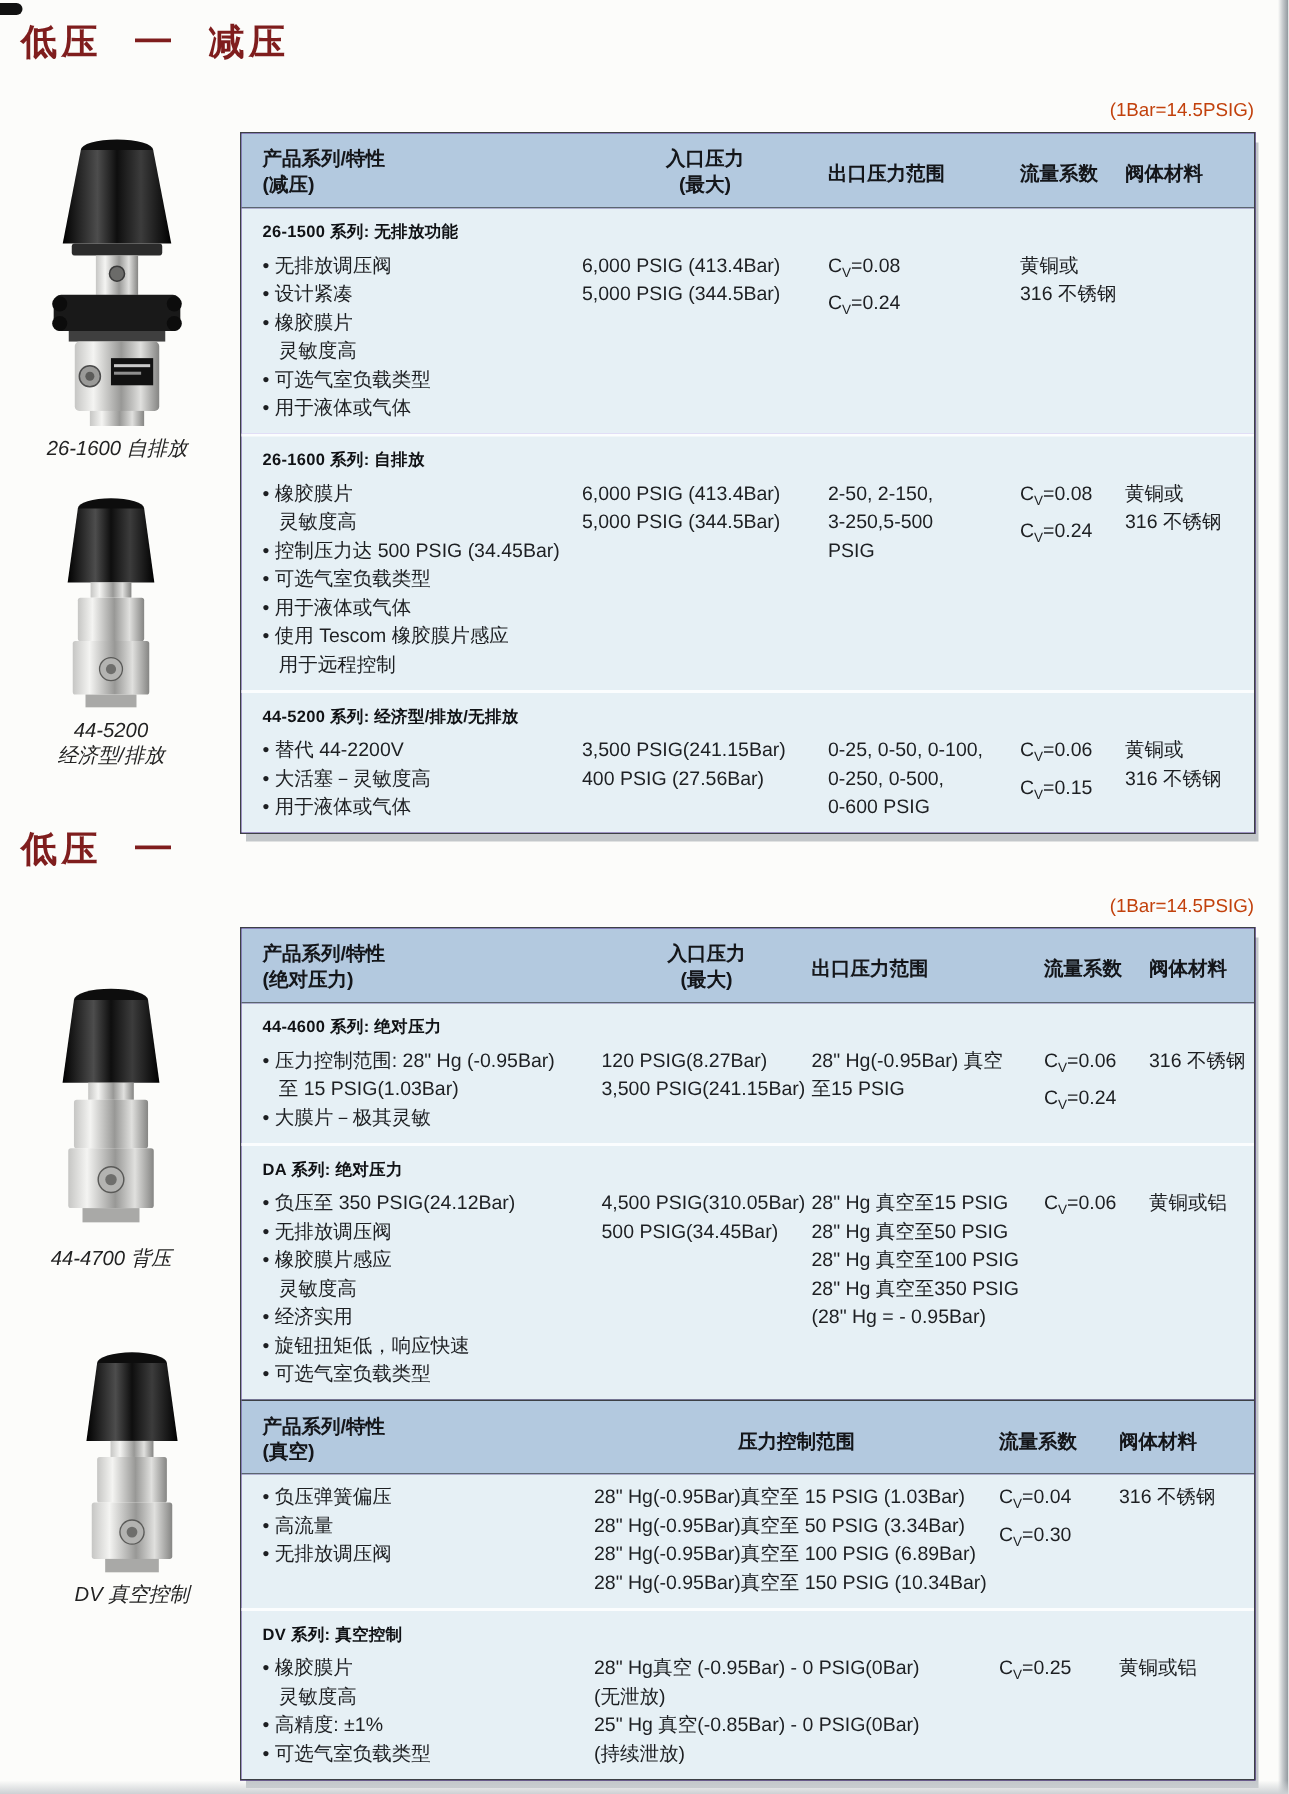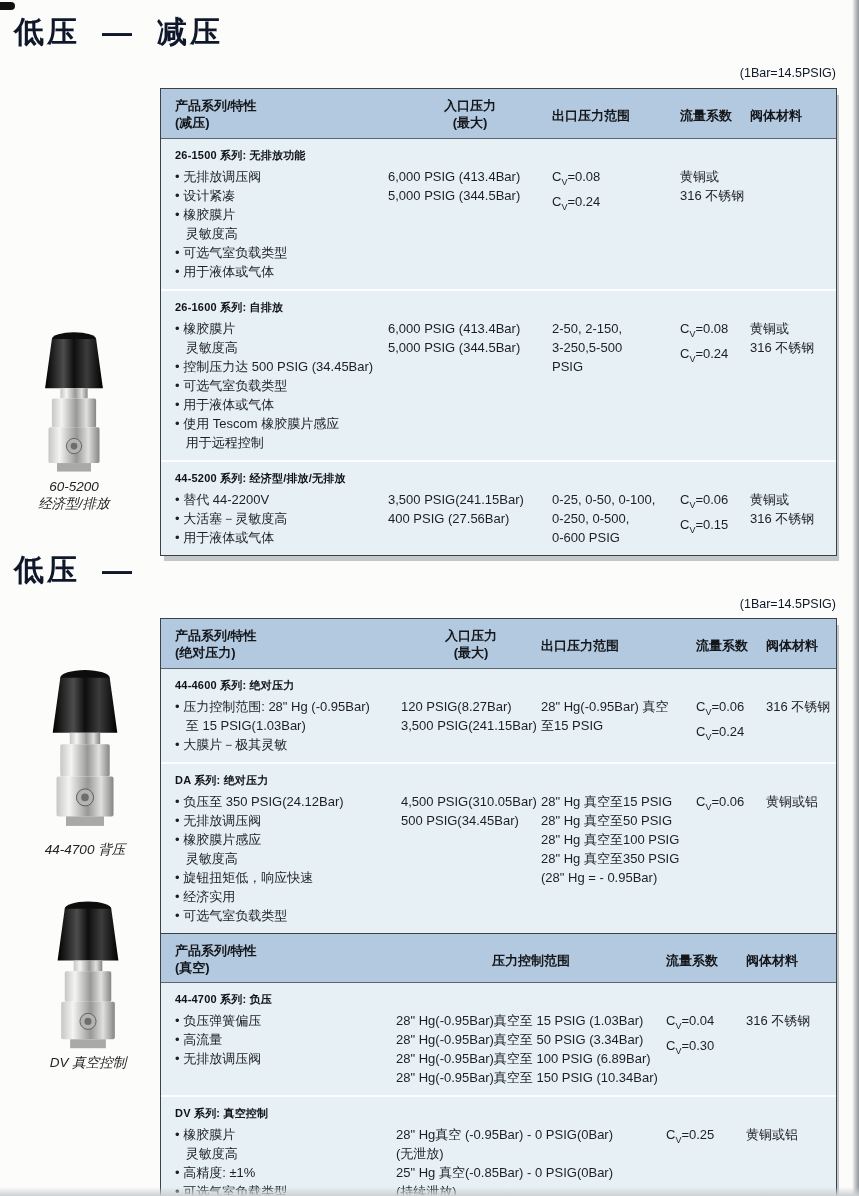--- a/index.html
+++ b/index.html
@@ -15,27 +15,27 @@
   }
   
   .edge-right{position:absolute;right:0;top:0;width:7px;height:100%;
     background:linear-gradient(to left,#8e959b,#c6cacd 55%,rgba(255,255,255,0));}
   .edge-bottom{position:absolute;left:0;bottom:0;width:100%;height:9px;
     background:linear-gradient(to top,#cdd1d4,rgba(255,255,255,0));}
   .corner-mark{position:absolute;left:0;top:2px;width:15px;height:8px;
     background:#111;border-radius:0 4px 4px 0;}
 
   
-  .sec-title{position:absolute;left:14px;display:flex;align-items:center;
-    font-size:30px;font-weight:700;letter-spacing:3px;color:#0f172a;}
+  .sec-title{position:absolute;left:14px;display:flex;align-items:flex-start;
+    font-size:24px;font-weight:700;letter-spacing:3px;color:#7f1d1d;}
   .sec-title .dash{margin:0 22px;font-weight:700;}
   #title1{top:12px;}
   #title2{top:550px;}
 
-  .unit-note{position:absolute;font-size:12.5px;color:#0f172a;}
+  .unit-note{position:absolute;font-size:12.5px;color:#c2410c;}
   #note1{top:66px;right:23px;}
   #note2{top:597px;right:23px;}
 
   
   .figure{position:absolute;text-align:center;}
   .figure svg{display:block;margin:0 auto;}
   .caption{margin-top:4px;font-style:italic;font-size:13.5px;color:#222;line-height:17px;}
   .caption .cap-line{white-space:pre;}
   #fig1{left:10px;top:90px;width:136px;}
   #fig2{left:18px;top:328px;width:112px;}
@@ -131,26 +131,34 @@
 
   <div class="corner-mark"></div>
 
   <div class="sec-title" id="title1">
     <span>低压</span>
     <span class="dash">—</span>
     <span>减压</span>
   </div>
   <div class="unit-note" id="note1">(1Bar=14.5PSIG)</div>
 
+  <figure class="figure" id="fig1" style="margin:0">
+    <svg width="126" height="196" viewBox="0 0 120 195">
+        <use href="#reg-a" xlink:href="#reg-a"></use>
+      </svg>
+    <figcaption class="caption">
+        <div class="cap-line">26-1600 自排放</div>
+      </figcaption>
+  </figure>
   <figure class="figure" id="fig2" style="margin:0">
     <svg width="102" height="146" viewBox="0 0 120 170">
         <use href="#reg-b" xlink:href="#reg-b"></use>
       </svg>
     <figcaption class="caption">
-        <div class="cap-line">60-5200</div>
+        <div class="cap-line">44-5200</div>
         <div class="cap-line">经济型/排放</div>
       </figcaption>
   </figure>
 
   <div class="spec-table" id="table1">
     <div class="thead t1grid">
       <div class="th pad">
         <div class="hline">产品系列/特性</div>
         <div class="hline">(减压)</div>
       </div>
@@ -249,21 +257,21 @@
       </div>
     </div>
   </div>
 
   <div class="sec-title" id="title2">
     <span>低压</span>
     <span class="dash">—</span>
   </div>
   <div class="unit-note" id="note2">(1Bar=14.5PSIG)</div>
 
-  <figure class="figure" id="fig3" style="margin:11px">
+  <figure class="figure" id="fig3" style="margin:0">
     <svg width="114" height="178" viewBox="0 0 120 172">
         <use href="#reg-b" xlink:href="#reg-b"></use>
       </svg>
     <figcaption class="caption">
         <div class="cap-line">44-4700 背压</div>
       </figcaption>
   </figure>
   <figure class="figure" id="fig4" style="margin:0">
     <svg width="108" height="152" viewBox="0 0 120 170">
         <use href="#reg-b" xlink:href="#reg-b"></use>
@@ -315,22 +323,22 @@
     </div>
 
     <div class="block">
       <div class="block-title">DA 系列: 绝对压力</div>
       <div class="block-grid t2grid">
         <div class="cell features">
             <div class="line">• 负压至 350 PSIG(24.12Bar)</div>
             <div class="line">• 无排放调压阀</div>
             <div class="line">• 橡胶膜片感应</div>
             <div class="line">   灵敏度高</div>
+            <div class="line">• 经济实用</div>
             <div class="line">• 旋钮扭矩低，响应快速</div>
-            <div class="line">• 经济实用</div>
             <div class="line">• 可选气室负载类型</div>
           </div>
         <div class="cell">
             <div class="line">4,500 PSIG(310.05Bar)</div>
             <div class="line">500 PSIG(34.45Bar)</div>
           </div>
         <div class="cell">
             <div class="line">28" Hg 真空至15 PSIG</div>
             <div class="line">28" Hg 真空至50 PSIG</div>
             <div class="line">28" Hg 真空至100 PSIG</div>
@@ -350,21 +358,20 @@
       <div class="th pad">
         <div class="hline">产品系列/特性</div>
         <div class="hline">(真空)</div>
       </div>
       <div class="th single" style="justify-content:center">压力控制范围</div>
       <div class="th single">流量系数</div>
       <div class="th single">阀体材料</div>
     </div>
 
     <div class="block">
-      <div class="block-title">44-4700 系列: 负压</div>
       <div class="block-grid t3grid">
         <div class="cell features">
             <div class="line">• 负压弹簧偏压</div>
             <div class="line">• 高流量</div>
             <div class="line">• 无排放调压阀</div>
           </div>
         <div class="cell">
             <div class="line">28" Hg(-0.95Bar)真空至 15 PSIG (1.03Bar)</div>
             <div class="line">28" Hg(-0.95Bar)真空至 50 PSIG (3.34Bar)</div>
             <div class="line">28" Hg(-0.95Bar)真空至 100 PSIG (6.89Bar)</div>

